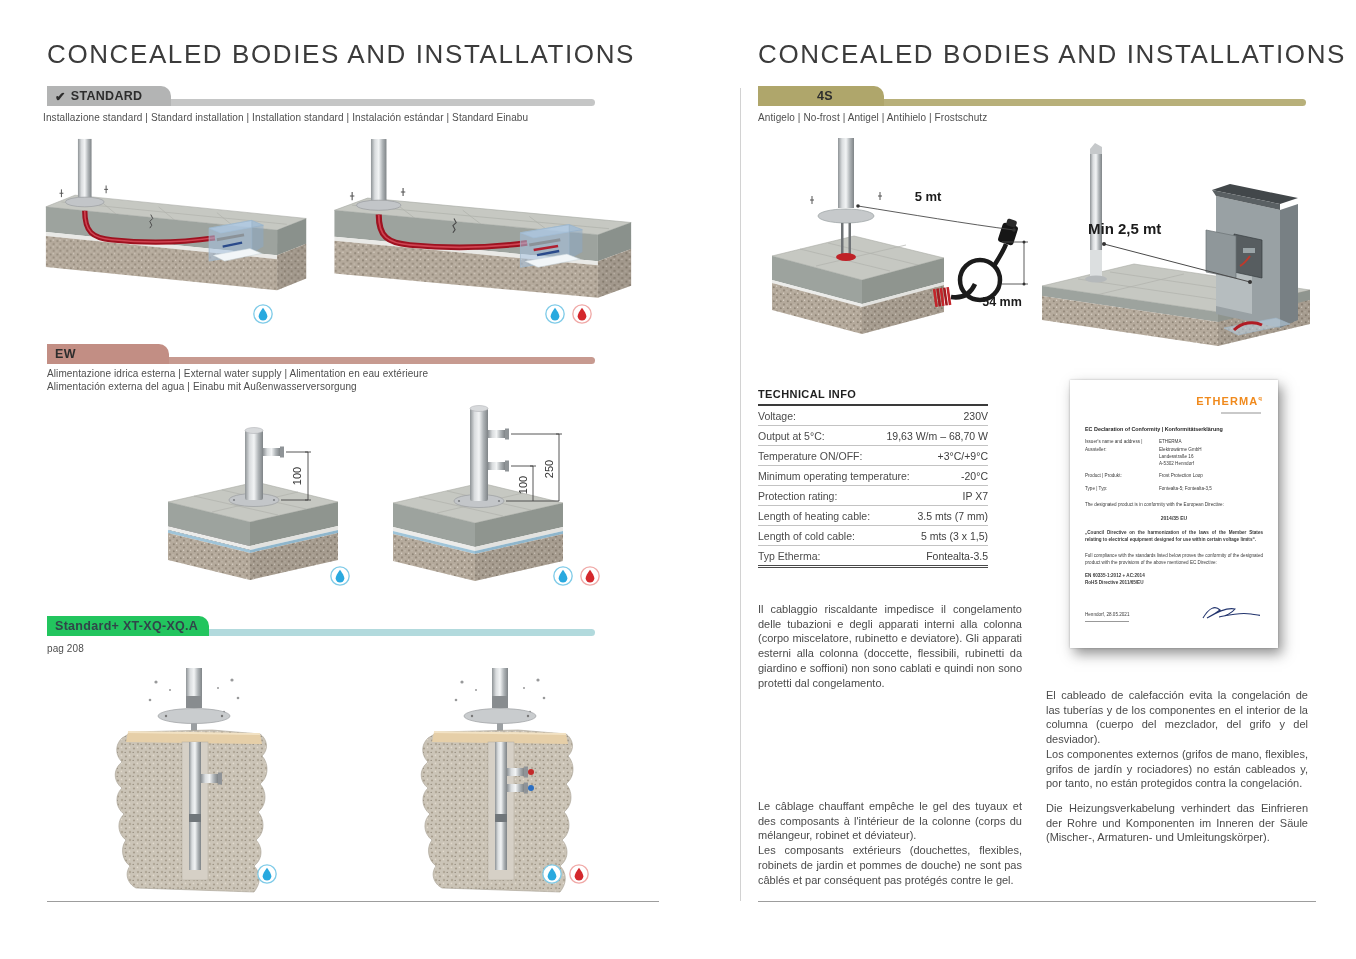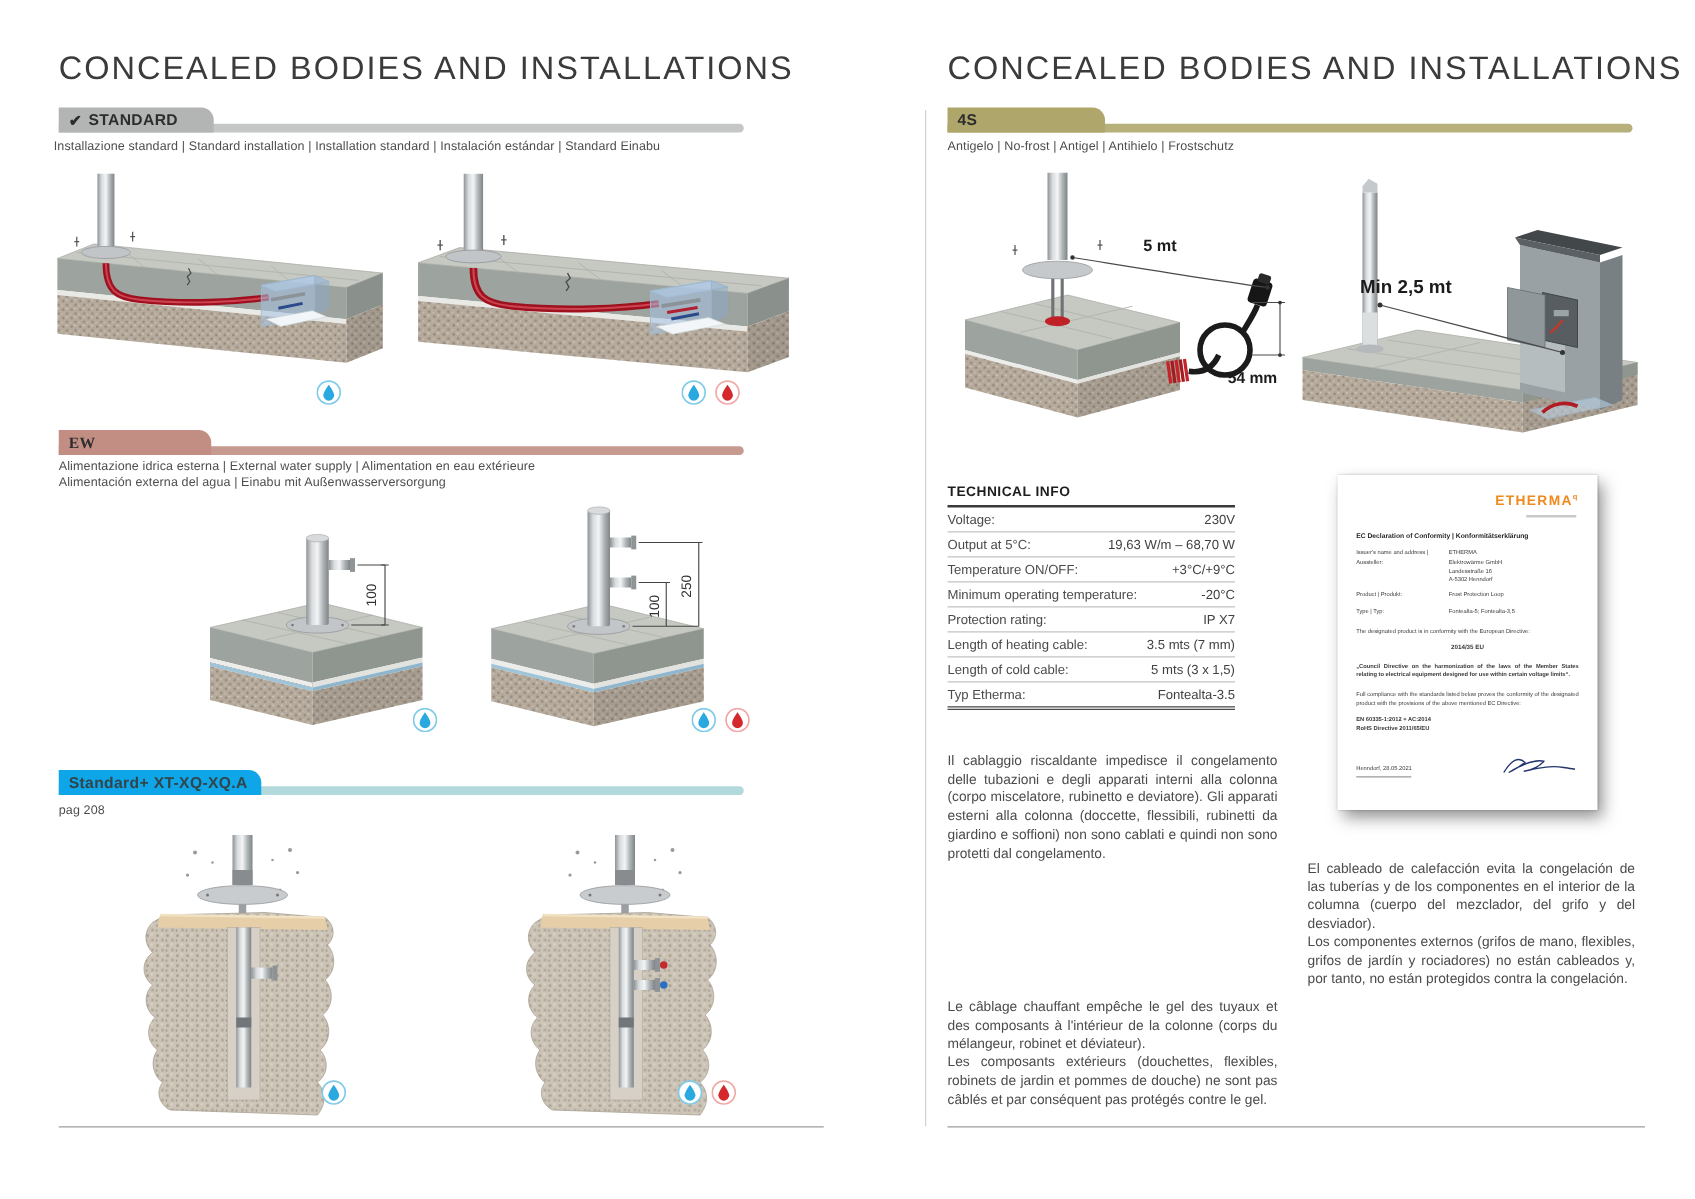--- a/index.html
+++ b/index.html
@@ -11,27 +11,27 @@
   
   .banner{position:absolute;height:20px;}
   .banner .bar{position:absolute;left:0;bottom:0;height:7px;border-radius:0 4px 4px 0;}
   .banner .tab{position:absolute;left:0;top:0;height:20px;border-radius:0 10px 0 0;
                display:flex;align-items:center;gap:5px;padding-left:8px;box-sizing:border-box;
                font-size:12.5px;font-weight:bold;color:#2d2d2d;letter-spacing:.3px;}
   #banner-standard{left:47px;top:86px;width:548px;}
   #banner-standard .tab{width:124px;background:#b3b4b4;}
   #banner-standard .bar{width:548px;background:#c5c6c6;}
   #banner-ew{left:47px;top:344px;width:548px;}
-  #banner-ew .tab{width:122px;background:#c28e84;font-family:Liberation Serif, serif;}
+  #banner-ew .tab{width:122px;background:#c28e84;}
   #banner-ew .bar{width:548px;background:#c79a90;}
   #banner-stdplus{left:47px;top:616px;width:548px;}
-  #banner-stdplus .tab{width:162px;background:#0ea5e9;color:#31454a;}
+  #banner-stdplus .tab{width:162px;background:#22c55e;color:#31454a;}
   #banner-stdplus .bar{width:548px;background:#b2dadd;}
   #banner-4s{left:758px;top:86px;width:548px;}
-  #banner-4s .tab{width:126px;background:#afa66b;}
+  #banner-4s .tab{width:126px;background:#afa66b;justify-content:center;}
   #banner-4s .bar{width:548px;background:#b8b07a;}
 
   .caption{position:absolute;font-size:10px;color:#4e4e4e;letter-spacing:.1px;white-space:nowrap;}
 
   .illo{position:absolute;}
 
   
   .drop{position:absolute;width:20px;height:20px;display:inline-block;}
   .drop svg{width:100%;height:100%;display:block;}
 
@@ -579,20 +579,21 @@
   </div>
   <div class="para" id="p-fr">
     <div>Le câblage chauffant empêche le gel des tuyaux et des composants à l'intérieur de la colonne (corps du mélangeur, robinet et déviateur).</div>
     <div>Les composants extérieurs (douchettes, flexibles, robinets de jardin et pommes de douche) ne sont pas câblés et par conséquent pas protégés contre le gel.</div>
   </div>
   <div class="para" id="p-es">
     <div>El cableado de calefacción evita la congelación de las tuberías y de los componentes en el interior de la columna (cuerpo del mezclador, del grifo y del desviador).</div>
     <div>Los componentes externos (grifos de mano, flexibles, grifos de jardín y rociadores) no están cableados y, por tanto, no están protegidos contra la congelación.</div>
   </div>
   <div class="para" id="p-de">
+    <div>Die Heizungsverkabelung verhindert das Einfrieren der Rohre und Komponenten im Inneren der Säule (Mischer-, Armaturen- und Umleitungskörper).</div>
   </div>
 
   <div class="divider"></div>
   <div class="rule" id="rule-l"></div>
   <div class="rule" id="rule-r"></div>
 
   <div class="footer" id="foot-l">
     <span class="pg">218</span><span class="sep">|</span><span class="brand">FONTEALTA</span>&nbsp;<span class="suffix">PRICE LIST</span>
   </div>
   <div class="footer" id="foot-r">

